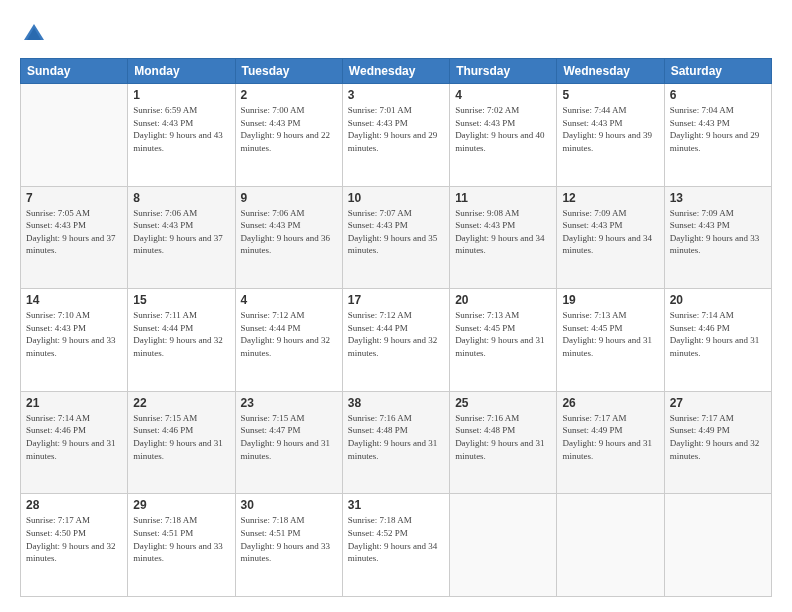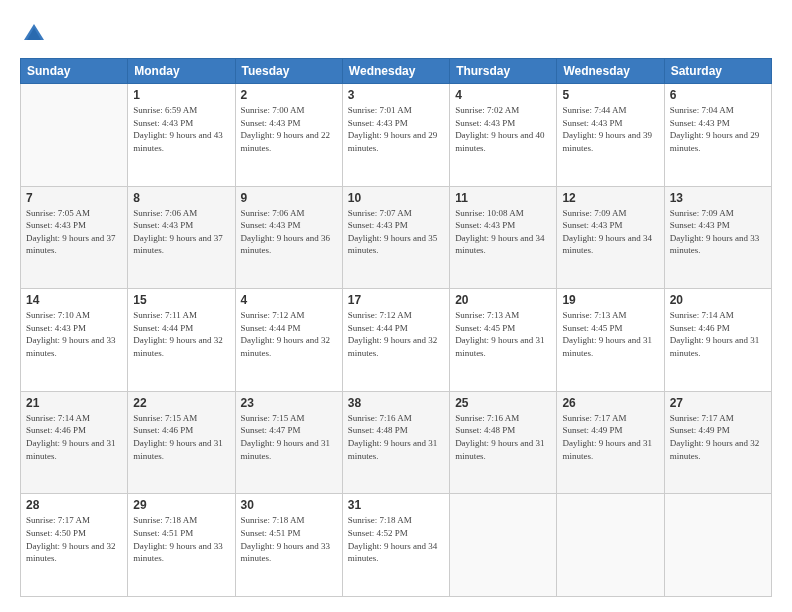--- a/index.html
+++ b/index.html
@@ -219,21 +219,21 @@
           <span class="day-number">10</span>
           <div class="day-info">
             <div>Sunrise: 7:07 AM</div>
             <div>Sunset: 4:43 PM</div>
             <div>Daylight: 9 hours and 35 minutes.</div>
           </div>
         </td>
           <td>
           <span class="day-number">11</span>
           <div class="day-info">
-            <div>Sunrise: 10:08 AM</div>
+            <div>Sunrise: 9:08 AM</div>
             <div>Sunset: 4:43 PM</div>
             <div>Daylight: 9 hours and 34 minutes.</div>
           </div>
         </td>
           <td>
           <span class="day-number">12</span>
           <div class="day-info">
             <div>Sunrise: 7:09 AM</div>
             <div>Sunset: 4:43 PM</div>
             <div>Daylight: 9 hours and 34 minutes.</div>

